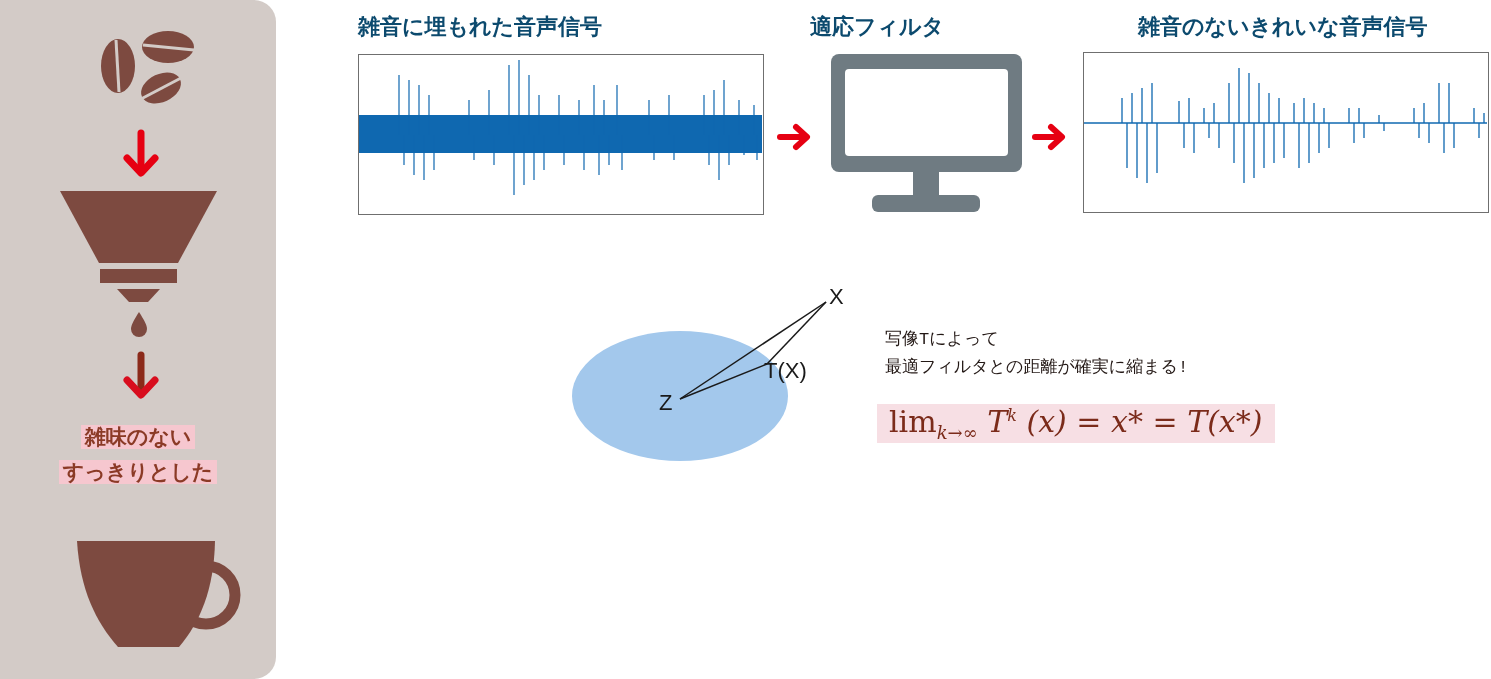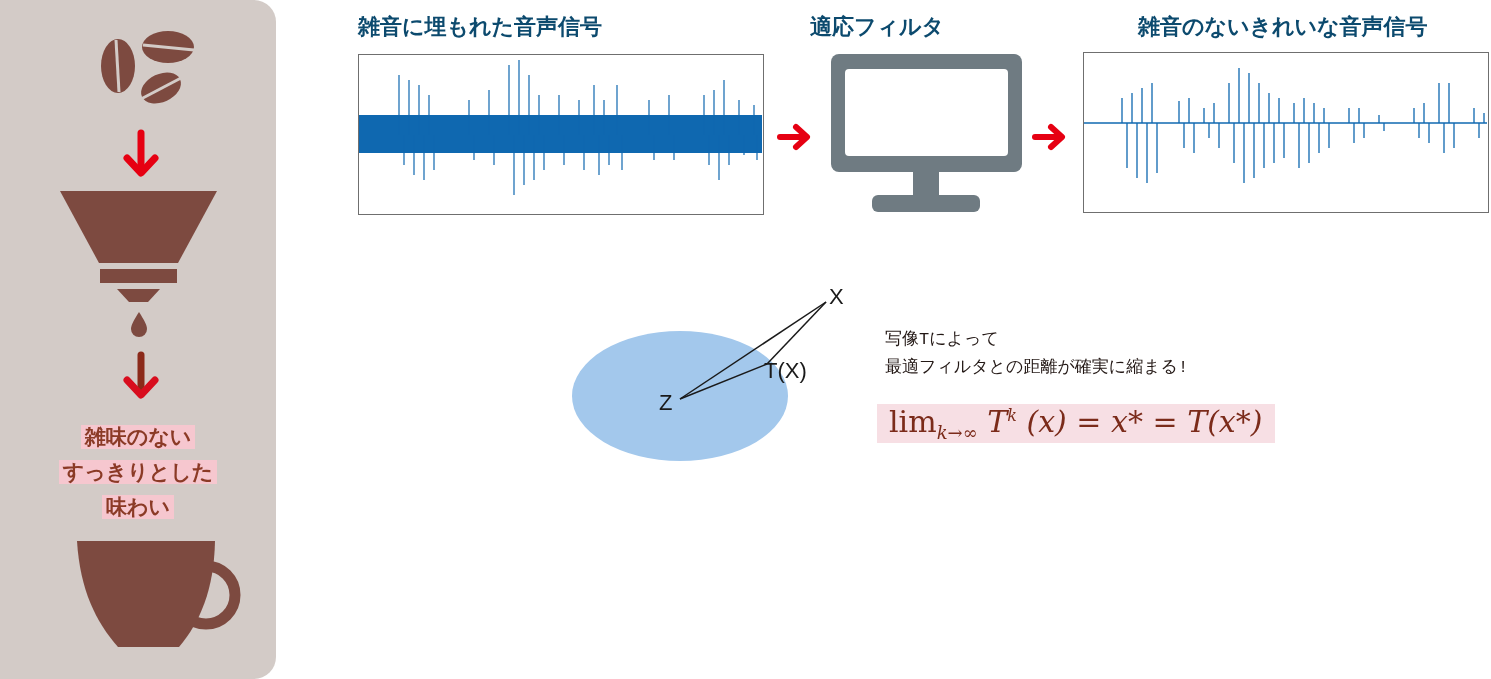--- a/index.html
+++ b/index.html
@@ -53,21 +53,20 @@
     </g>
 
     <g fill="#7d4a40">
       <circle cx="206" cy="595" r="29" fill="none" stroke="#7d4a40" stroke-width="11"></circle>
       <path d="M77 541 L215 541 C214 590 200 622 179 647 L118 647 C96 622 80 590 77 541 Z"></path>
     </g>
   </svg>
   <div class="abs taste" style="top:420px">
     <div><span>雑味のない</span></div>
     <div><span>すっきりとした</span></div>
-    <div><span>味わい</span></div>
   </div>
 </div>
 
 <div class="abs heading" style="left:358px;top:12px;width:406px;">雑音に埋もれた音声信号</div>
 <div class="abs wavebox" style="left:358px;top:54px;width:406px;height:161px;">
   <svg width="403" height="158">
     <g stroke="#0f68b0" stroke-width="1.2">
       <rect x="0" y="60" width="403" height="38" fill="#0f68b0" stroke="none"></rect>
       <path d="M40 80V20 M45 80V110 M50 80V25 M55 80V120 M60 80V30 M65 80V125 M70 80V40 M75 80V115
                M110 80V45 M115 80V105 M130 80V35 M135 80V110 M150 80V10 M155 80V140 M160 80V5 M165 80V130

